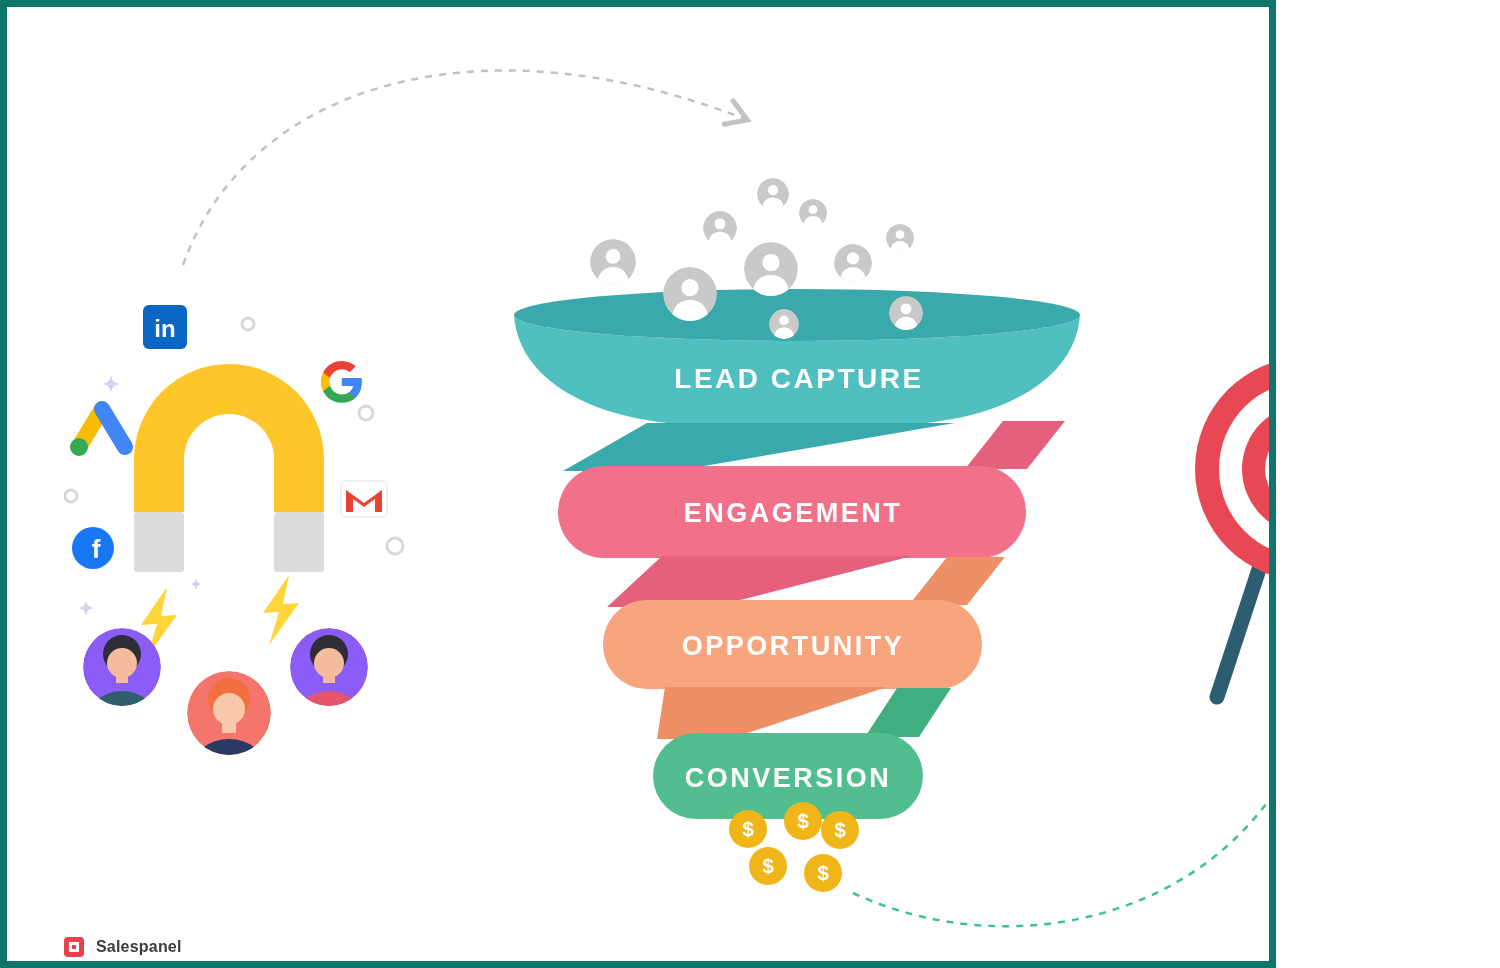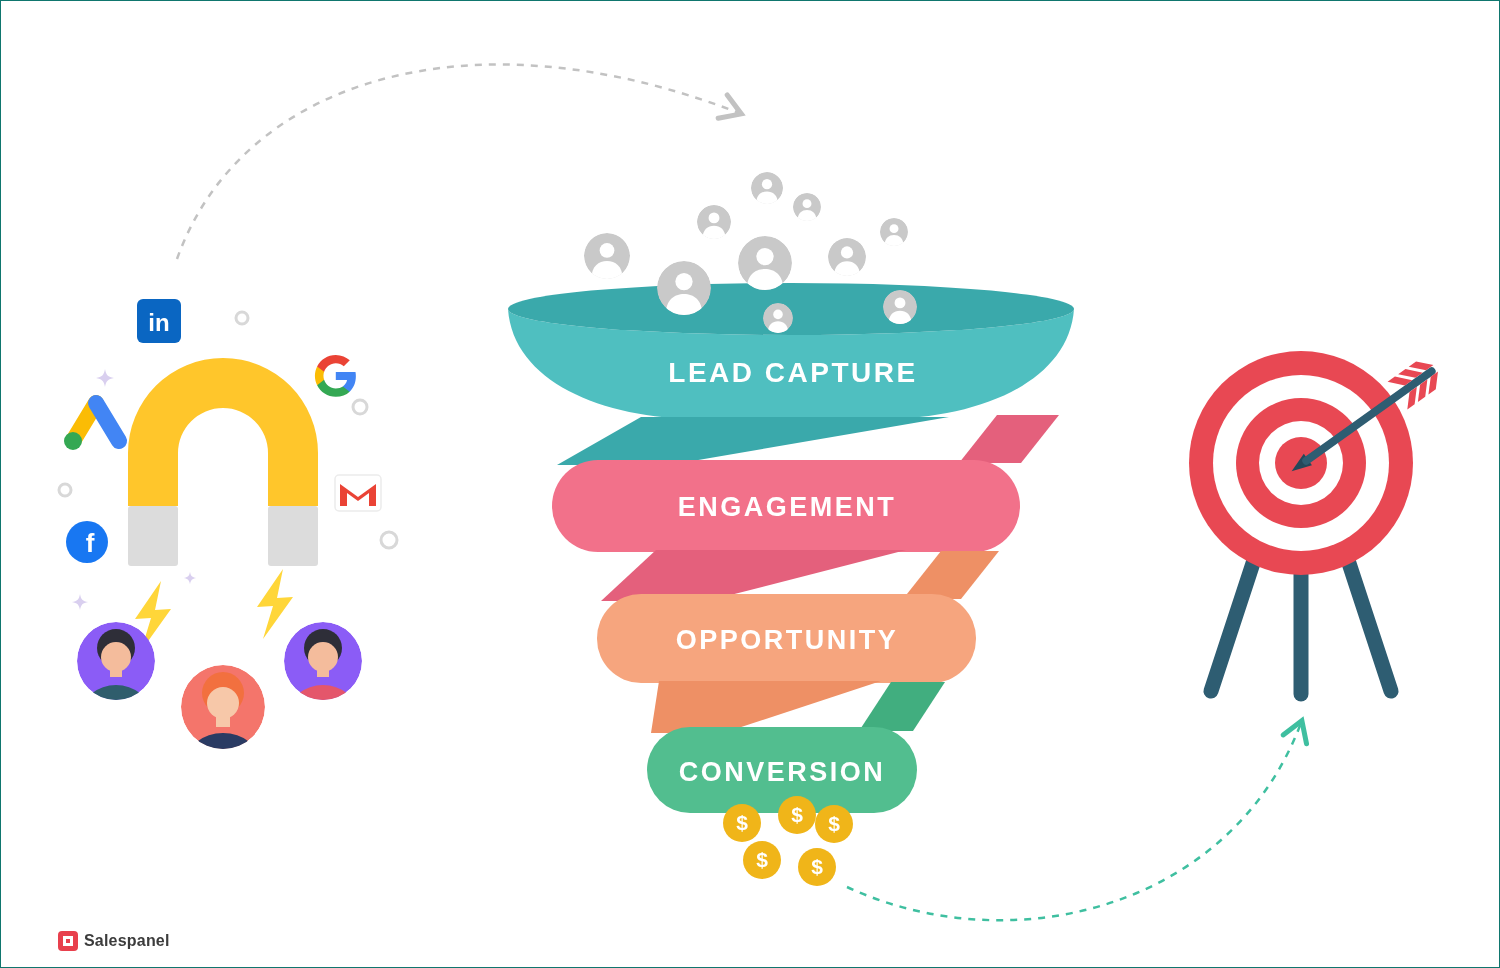--- a/index.html
+++ b/index.html
@@ -1,28 +1,28 @@
 <!DOCTYPE html>
 <html><head>
 <meta charset="utf-8">
 <style>
   html,body{margin:0;padding:0;background:#fff;}
   .canvas{
-    position:relative;width:1500px;height:968px;background:#ffffff;
-    overflow:hidden;border:1px solid #0f766e;box-sizing:border-box;
+    position:relative;width:1276px;height:968px;background:#ffffff;
+    overflow:hidden;border:7px solid #0f766e;box-sizing:border-box;
     font-family:"Liberation Sans",sans-serif;
   }
   .art{position:absolute;top:0;left:0;}
   .funnel-label{fill:#ffffff;font-weight:700;letter-spacing:2.5px;font-family:"Liberation Sans",sans-serif;}
   .lbl-28{font-size:28px;}
   .lbl-27{font-size:27px;}
   .coin-label{fill:#ffffff;font-weight:700;font-size:21px;font-family:"Liberation Sans",sans-serif;}
   .icon-letter{fill:#ffffff;font-weight:700;font-family:"Liberation Sans",sans-serif;}
   .logo{
-    position:absolute;left:10px;top:930px;display:flex;align-items:center;gap:6px;padding-left:47px;
+    position:absolute;left:10px;top:930px;display:flex;align-items:center;gap:12px;padding-left:47px;
   }
   .logo span{font-size:16px;font-weight:600;color:#3c3c3c;letter-spacing:0.2px;}
 </style>
 </head>
 <body>
 
 <div class="canvas">
 <svg class="art" width="1500" height="968" viewBox="0 0 1500 968">
   <defs>
     <clipPath id="pclip">

